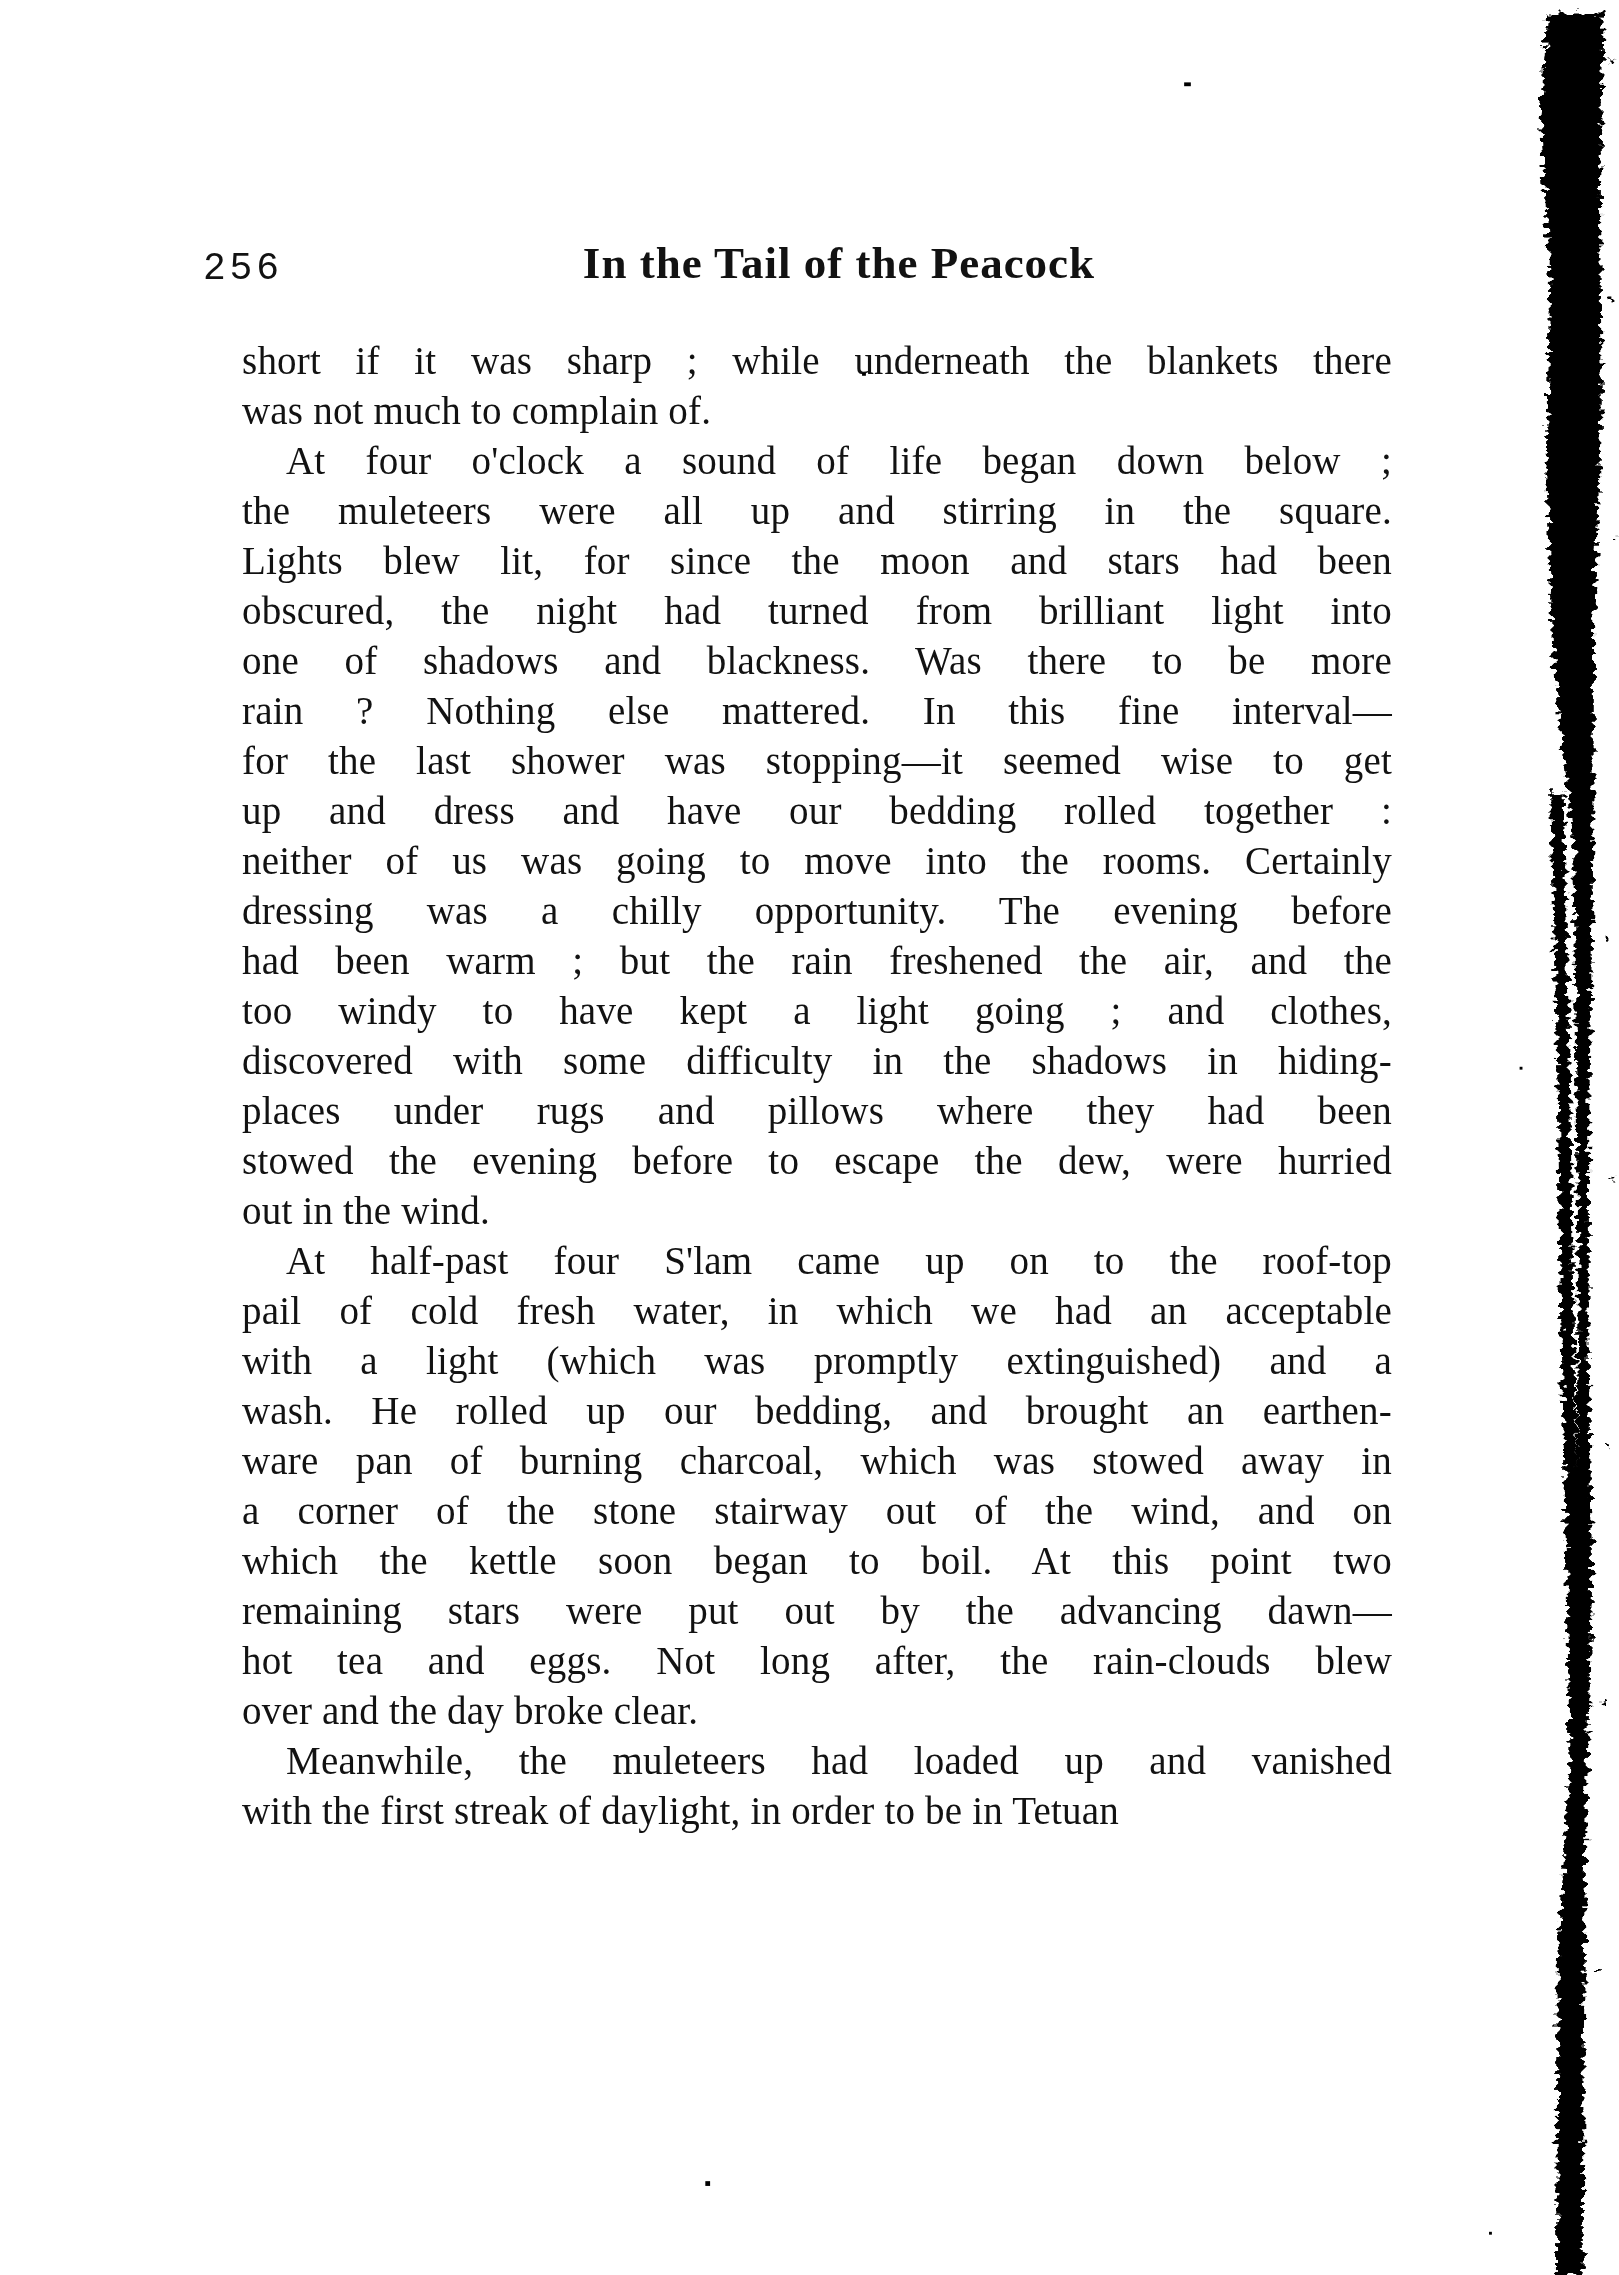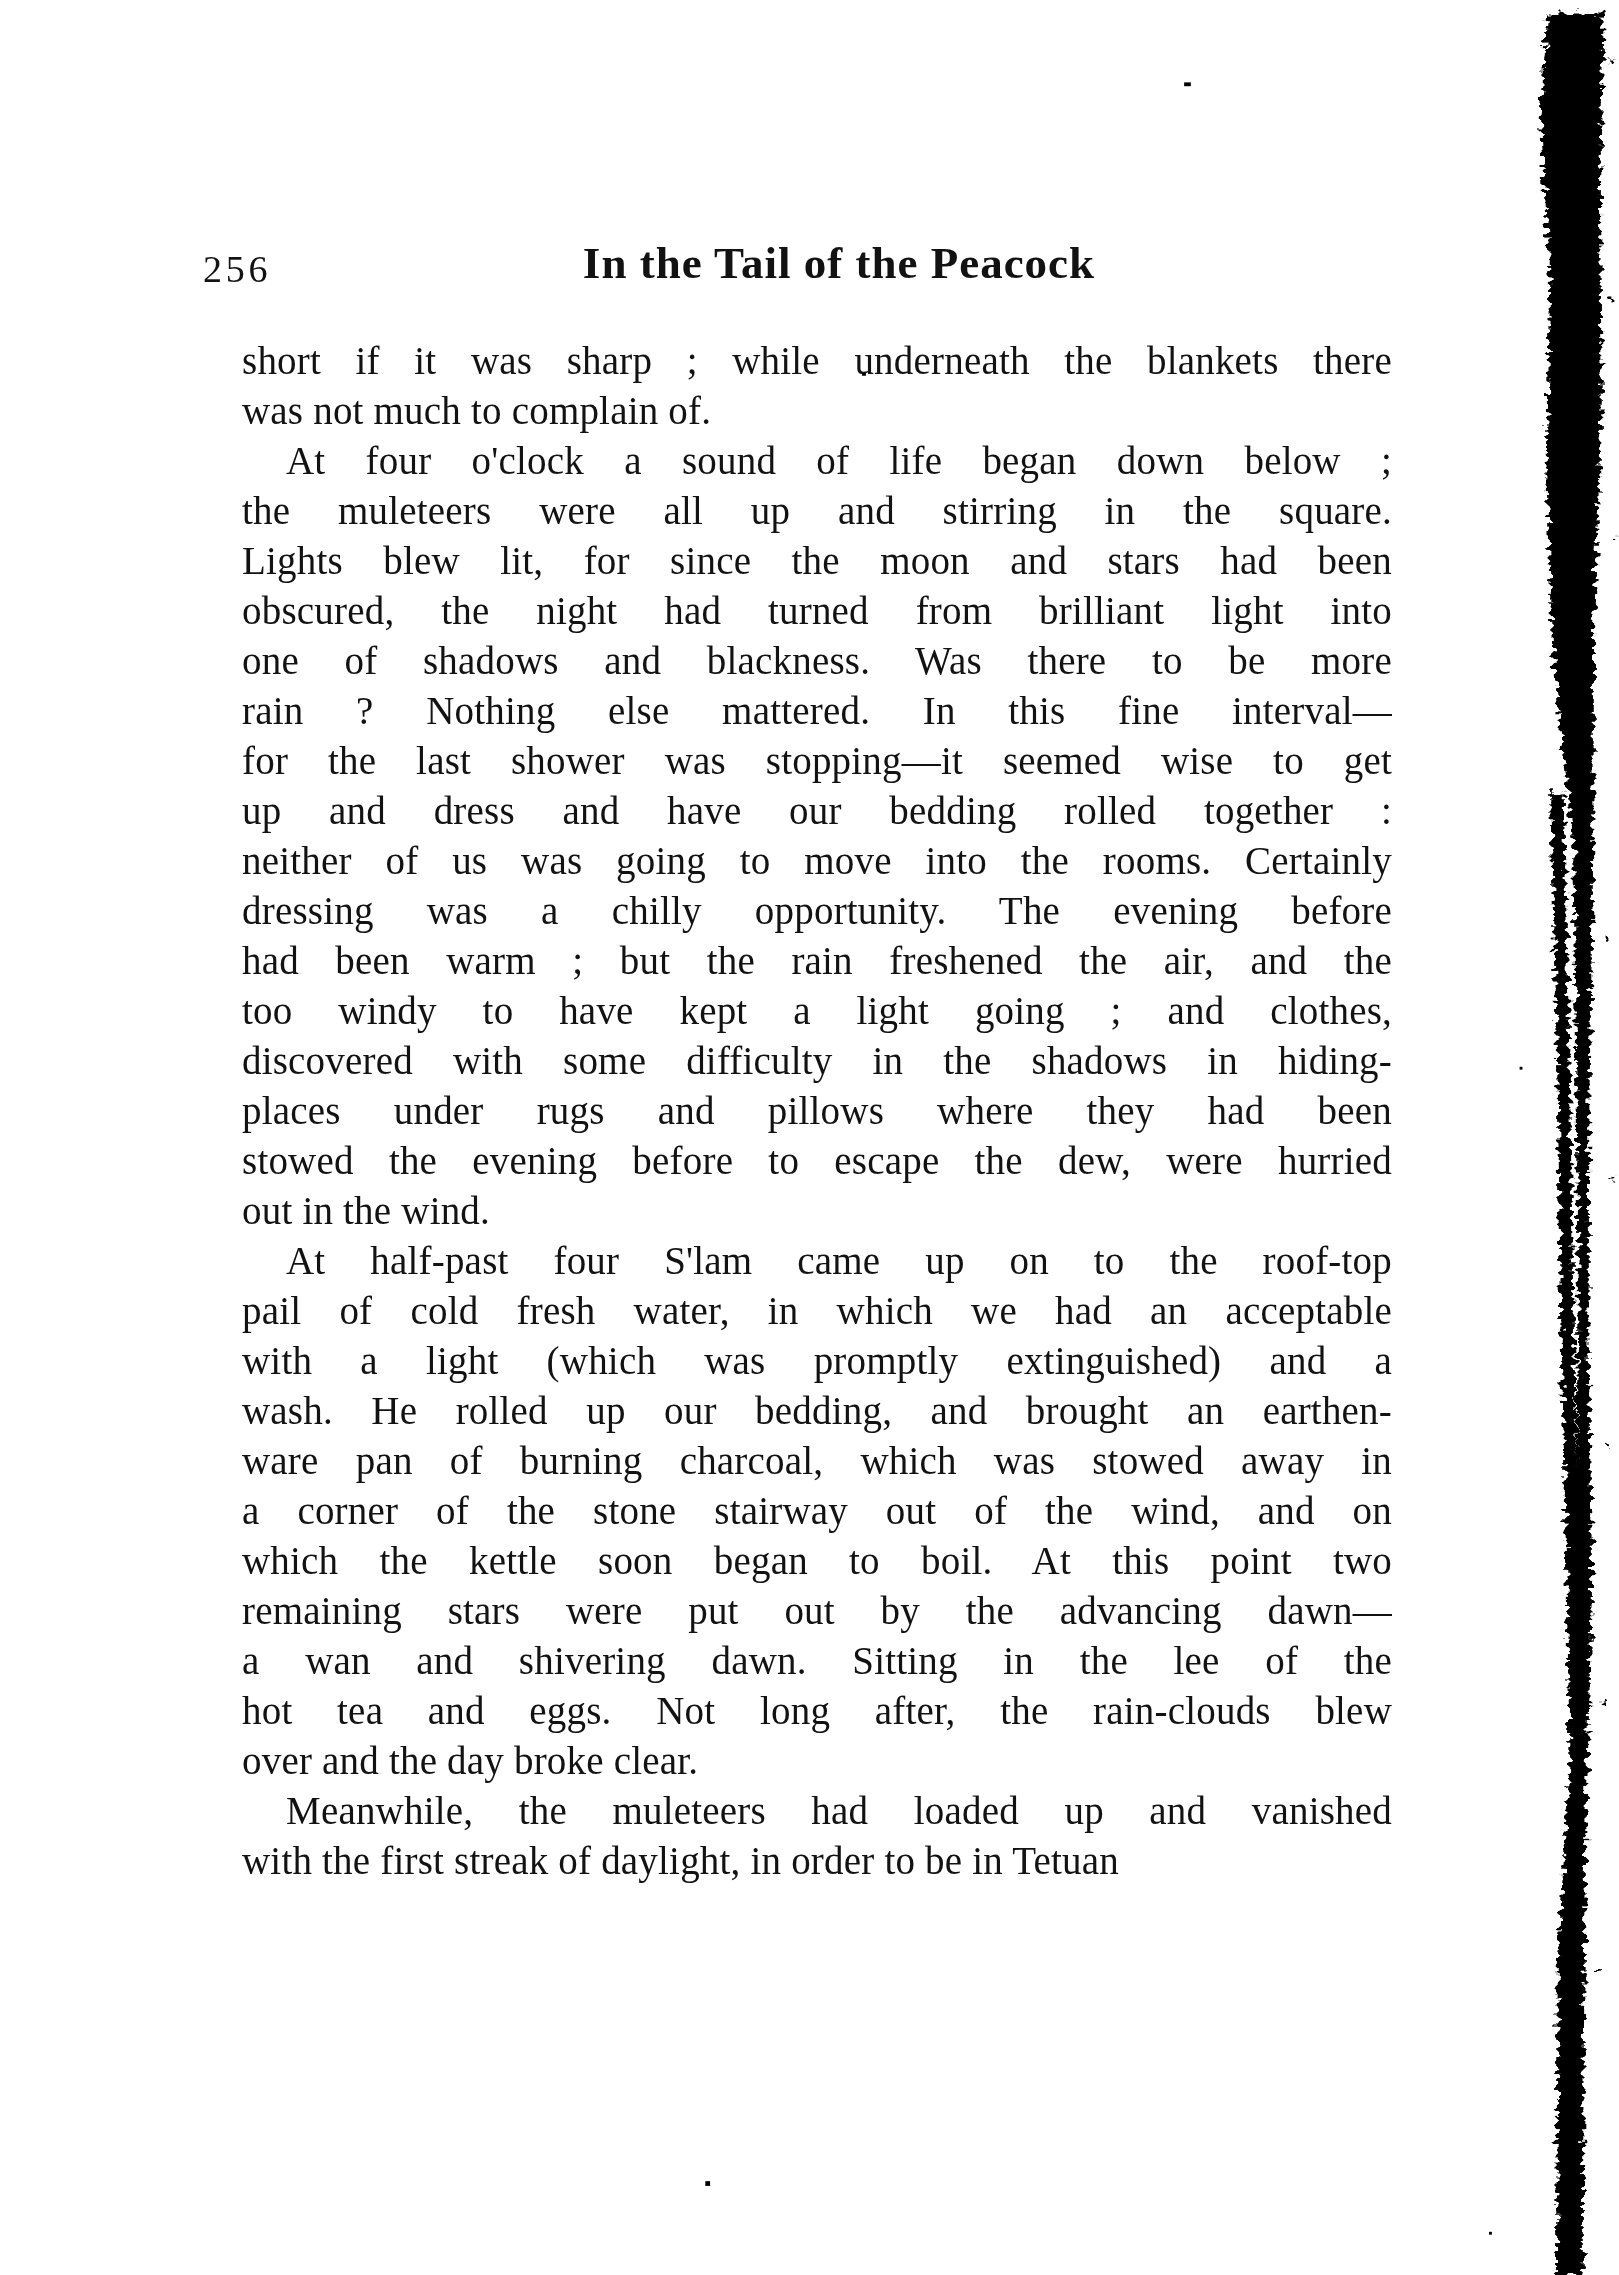--- a/index.html
+++ b/index.html
@@ -14,20 +14,21 @@
   .header{
     position:absolute;
     top:237px;left:0;width:1619px;height:61px;
   }
   .page-number{
     position:absolute;
     left:203px;top:9.6px;
     font-size:38px;
     letter-spacing:3.8px;
     font-feature-settings:"onum";
+    font-family:Liberation Mono, monospace;
   }
   .page-title{
     position:absolute;
     left:839px;top:0;
     transform:translateX(-50%);
     font-size:45px;
     font-weight:600;
     white-space:nowrap;
     letter-spacing:1px;
   }
@@ -84,21 +85,20 @@
       <div class="line">stowed the evening before to escape the dew, were hurried</div>
       <div class="line end">out in the wind.</div>
       <div class="line indent">At half-past four S'lam came up on to the roof-top</div>
       <div class="line">pail of cold fresh water, in which we had an acceptable</div>
       <div class="line">with a light (which was promptly extinguished) and a</div>
       <div class="line">wash.  He rolled up our bedding, and brought an earthen-</div>
       <div class="line">ware pan of burning charcoal, which was stowed away in</div>
       <div class="line">a corner of the stone stairway out of the wind, and on</div>
       <div class="line">which the kettle soon began to boil.  At this point two</div>
       <div class="line">remaining stars were put out by the advancing dawn—</div>
-      <div class="line">a wan and shivering dawn.  Sitting in the lee of the</div>
       <div class="line">hot tea and eggs.  Not long after, the rain-clouds blew</div>
       <div class="line end">over and the day broke clear.</div>
       <div class="line indent">Meanwhile, the muleteers had loaded up and vanished</div>
       <div class="line end">with the first streak of daylight, in order to be in Tetuan</div>
     </div>
 
   <svg class="edge-artifact" width="1619" height="2275" viewBox="0 0 1694 2380" xmlns="http://www.w3.org/2000/svg">
     <defs>
       <filter id="rough" x="-20%" y="-2%" width="140%" height="104%">
         <feTurbulence type="fractalNoise" baseFrequency="0.11 0.18" numOctaves="2" seed="7" result="n"></feTurbulence>

